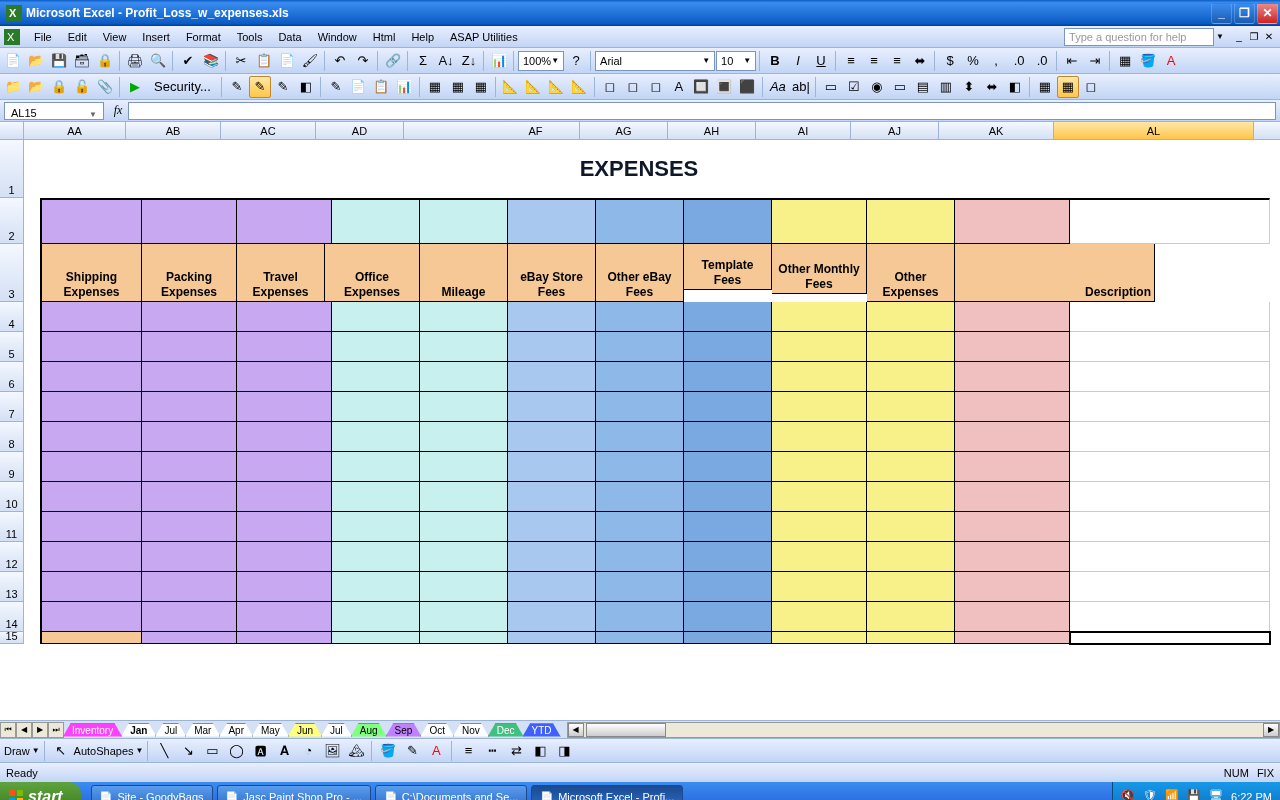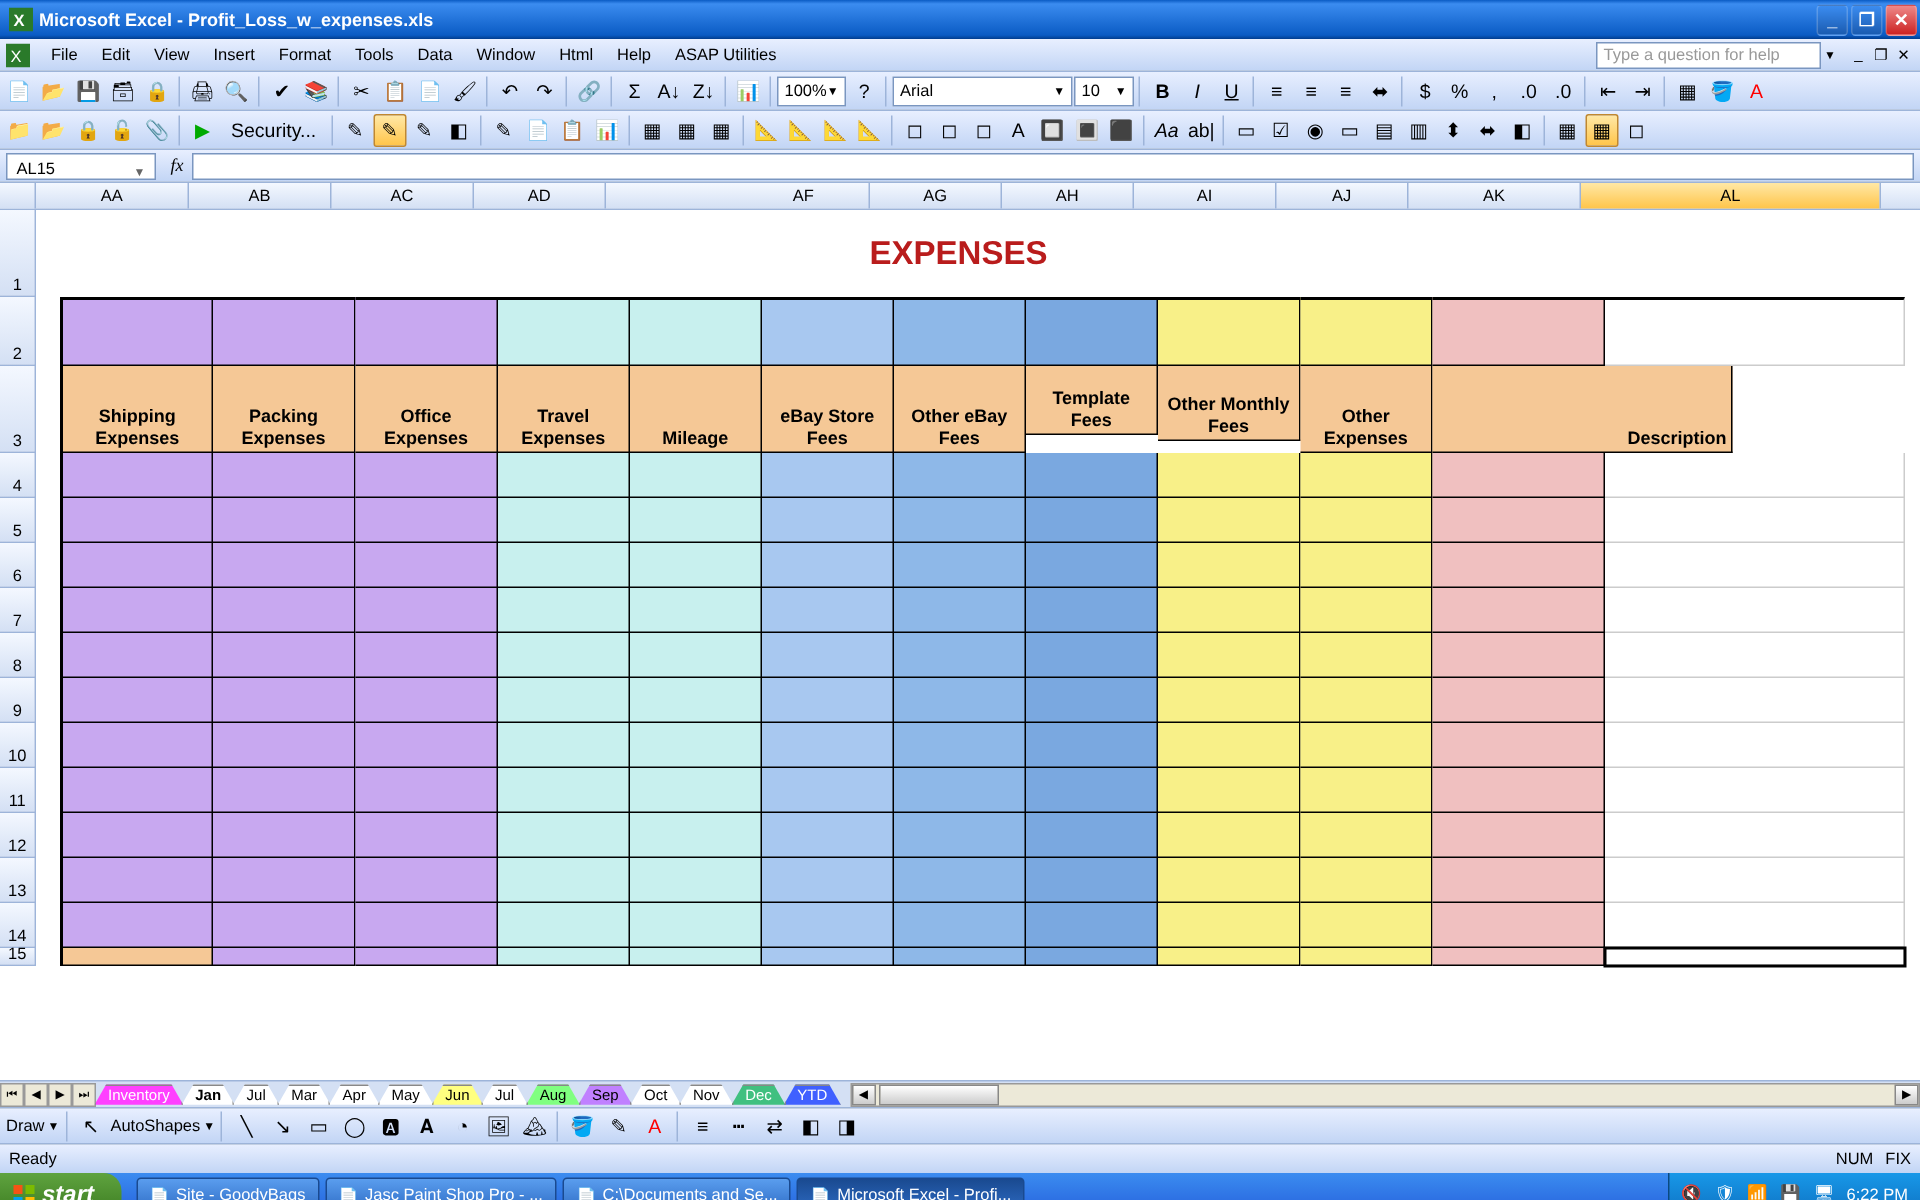--- a/index.html
+++ b/index.html
@@ -44,21 +44,21 @@
 .colhdrs { display:flex; height:18px; background:linear-gradient(to bottom,#f4f8ff,#d4e0f4); border-bottom:1px solid #9db4d9; }
 .selall { width:24px; border-right:1px solid #9db4d9; background:linear-gradient(to bottom,#f4f8ff,#d4e0f4); }
 .ch { border-right:1px solid #9db4d9; text-align:center; font-size:11px; line-height:18px; }
 .ch.active { background:linear-gradient(to bottom,#ffe8a6,#ffc54a); }
 .rows { }
 .row { display:flex; }
 .rh { width:24px; background:linear-gradient(to bottom,#f4f8ff,#d4e0f4); border-right:1px solid #9db4d9; border-bottom:1px solid #9db4d9; text-align:center; font-size:11px; display:flex; align-items:flex-end; justify-content:center; padding-bottom:1px; }
 .cell { border-right:1px solid #000; border-bottom:1px solid #000; font-size:12px; display:flex; align-items:flex-end; justify-content:center; padding:2px 3px; text-align:center; }
 .cell.thick-l { border-left:2px solid #000;margin-left:16px; }
 .row1 .cell { border:none; background:#fff; }
-.title-cell { font-family:Arial; font-size:22px; font-weight:bold; color:#b91c1c; display:flex; align-items:center; justify-content:center; }
+.title-cell { font-family:Arial; font-size:22px; font-weight:bold; color:#0f172a; display:flex; align-items:center; justify-content:center; }
 .hdr-cell { font-weight:bold; background:#f5c896; font-size:12px; line-height:1.2; }
 
 
 .purple { background:#c8a8f0; }
 .cyan { background:#c8f0ee; }
 .blue1 { background:#a8c8f0; }
 .blue2 { background:#8eb8e8; }
 .blue3 { background:#7aa8e0; }
 .yellow { background:#f8f088; }
 .pink { background:#f0c0c0; }
@@ -314,22 +314,22 @@
         <div class="cell blue3" style="width: 88px; height: 46px; border-top: 2px solid rgb(0, 0, 0);"></div>
         <div class="cell yellow" style="width: 95px; height: 46px; border-top: 2px solid rgb(0, 0, 0);"></div>
         <div class="cell yellow" style="width: 88px; height: 46px; border-top: 2px solid rgb(0, 0, 0);"></div>
         <div class="cell pink" style="width: 115px; height: 46px; border-top: 2px solid rgb(0, 0, 0);"></div>
         <div class="cell white" style="width: 200px; height: 46px; border-right: 1px solid rgb(204, 204, 204); border-bottom: 1px solid rgb(204, 204, 204); border-top: 2px solid rgb(0, 0, 0);"></div>
       </div>
       <div class="row">
         <div class="rh" style="height: 58px;">3</div>
         <div class="cell hdr-cell thick-l" style="width: 102px; height: 58px;">Shipping Expenses</div>
         <div class="cell hdr-cell" style="width: 95px; height: 58px;">Packing Expenses</div>
+        <div class="cell hdr-cell" style="width: 88px; height: 58px;">Travel Expenses</div>
         <div class="cell hdr-cell" style="width: 95px; height: 58px;">Office Expenses</div>
-        <div class="cell hdr-cell" style="width: 88px; height: 58px;">Travel Expenses</div>
         <div class="cell hdr-cell" style="width: 88px; height: 58px;">Mileage</div>
         <div class="cell hdr-cell" style="width: 88px; height: 58px;">eBay Store Fees</div>
         <div class="cell hdr-cell" style="width: 88px; height: 58px;">Other eBay Fees</div>
         <div class="cell hdr-cell" style="width: 88px; height: 46px;">Template Fees</div>
         <div class="cell hdr-cell" style="width: 95px; height: 50px;">Other Monthly Fees</div>
         <div class="cell hdr-cell" style="width: 88px; height: 58px;">Other Expenses</div>
         <div class="cell hdr-cell" style="width: 200px; height: 58px; justify-content: flex-end;">Description</div>
       </div>
       <div class="row">
         <div class="rh" style="height: 30px;">4</div>

